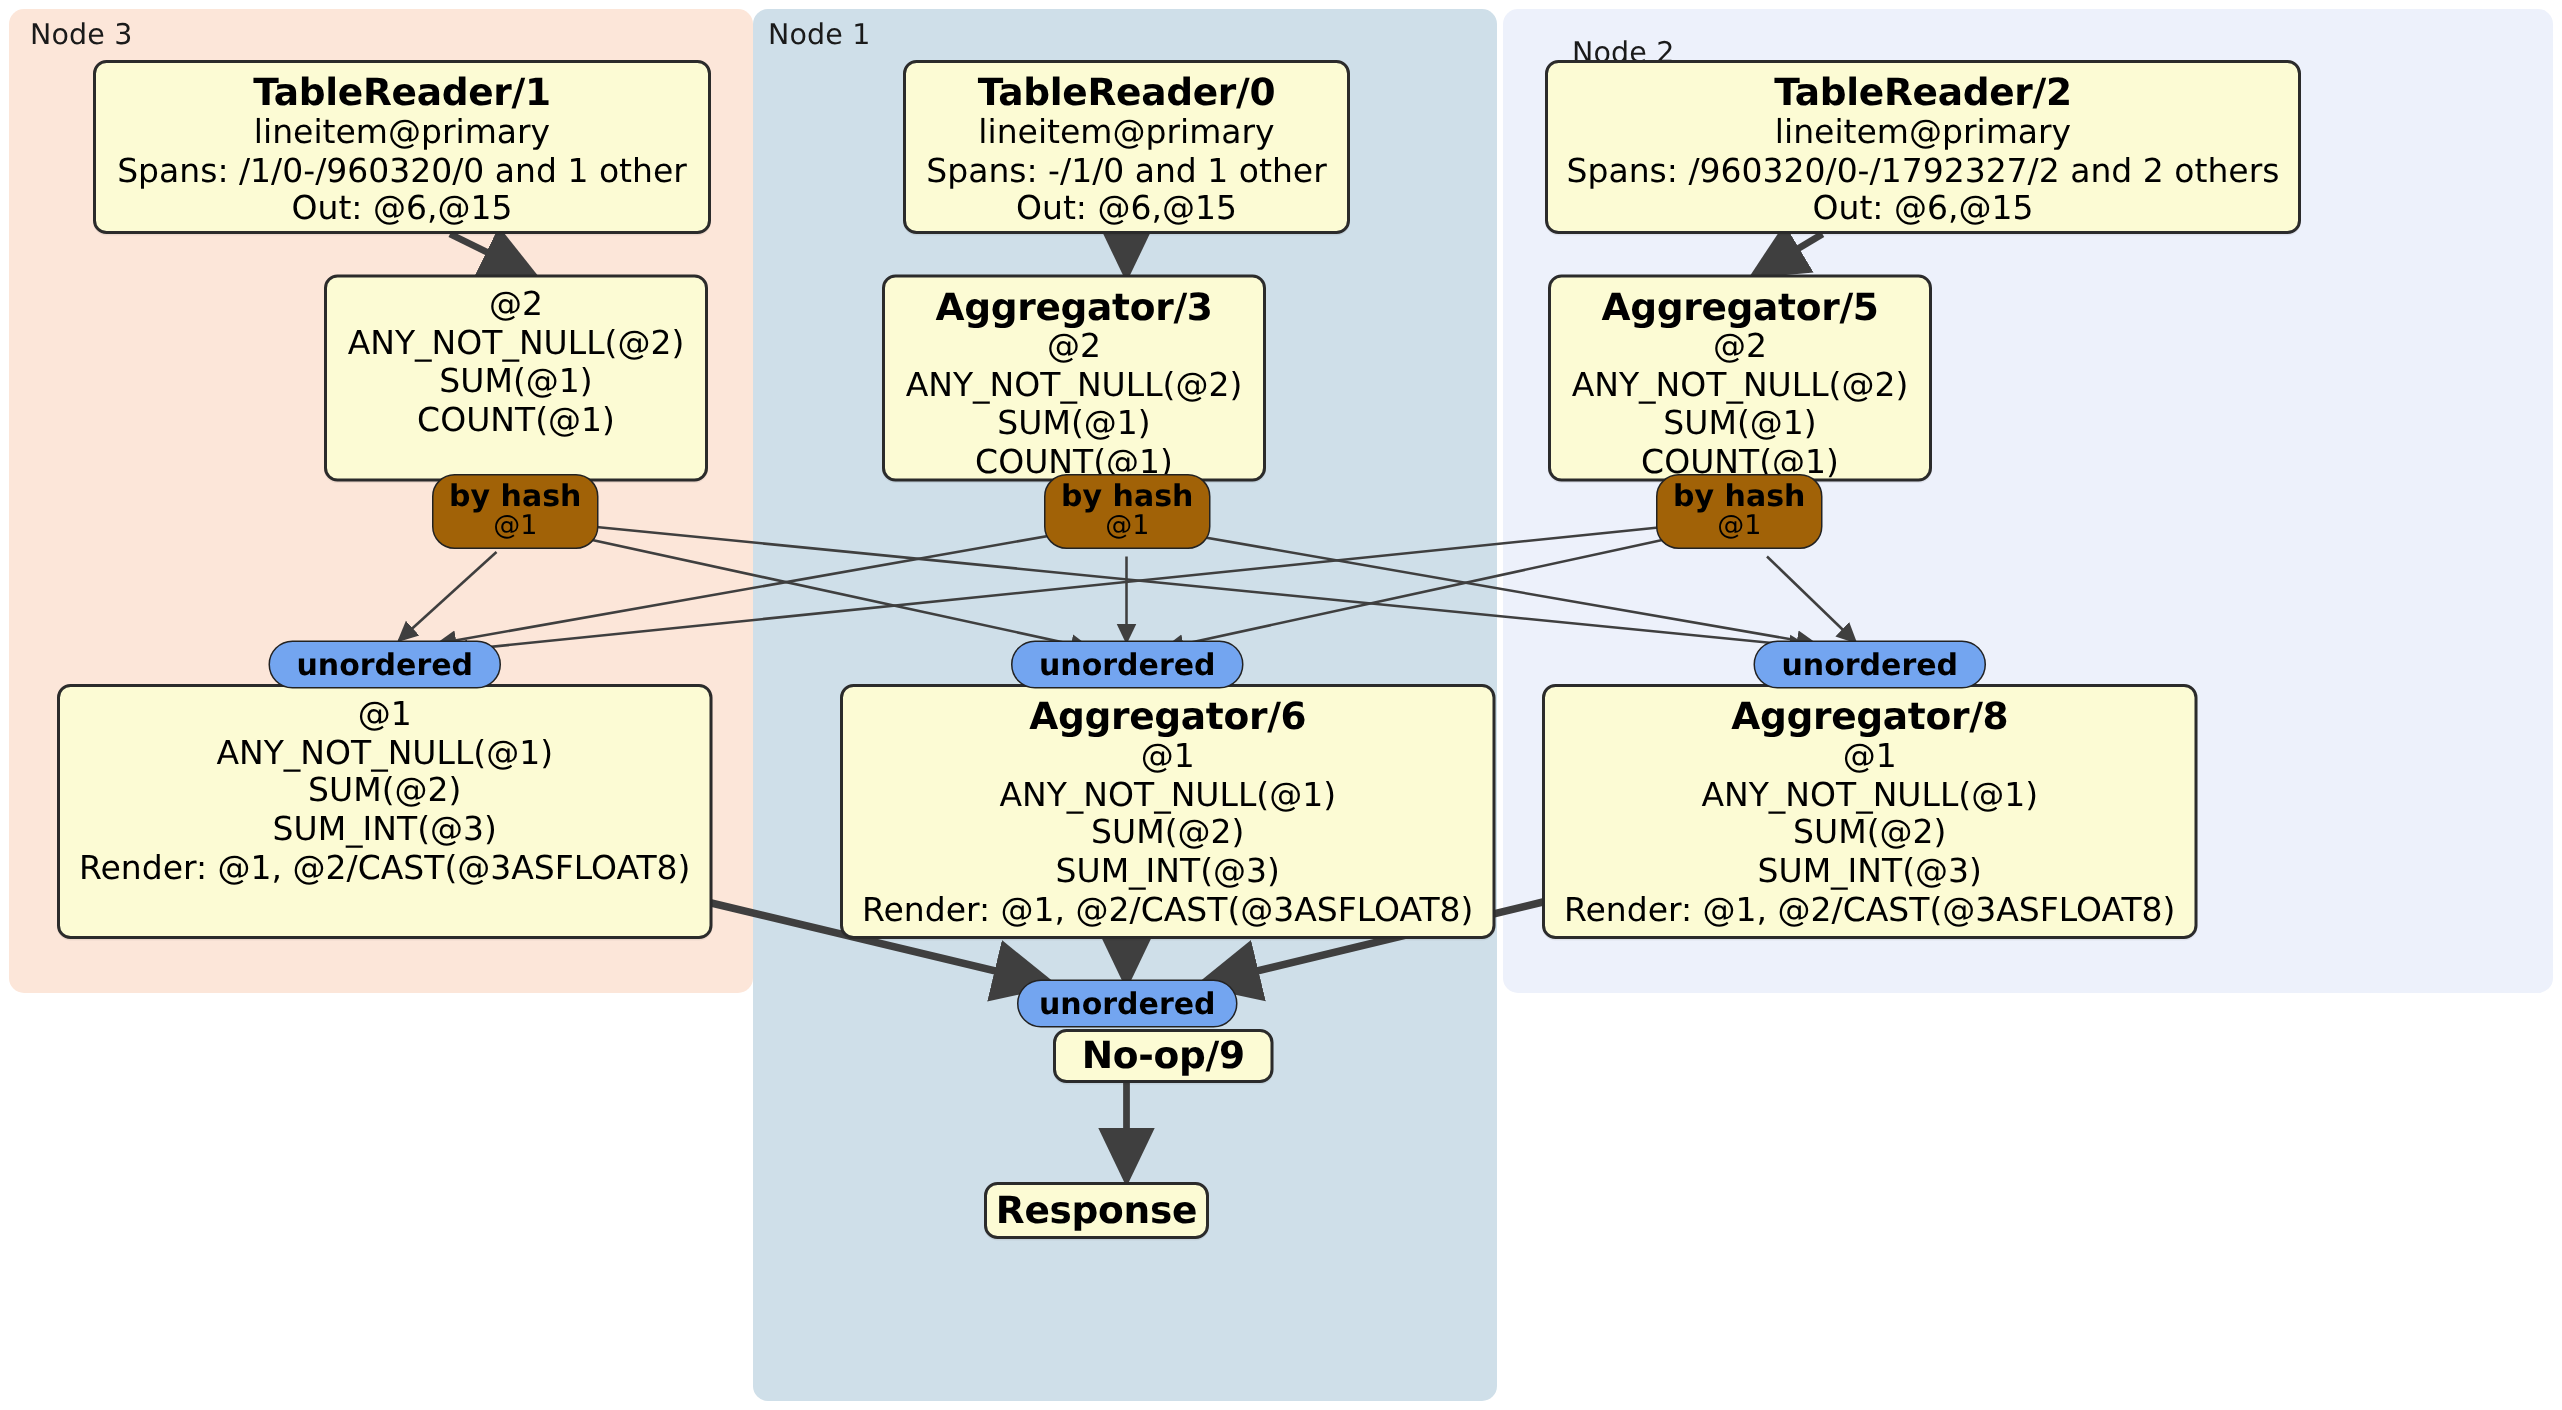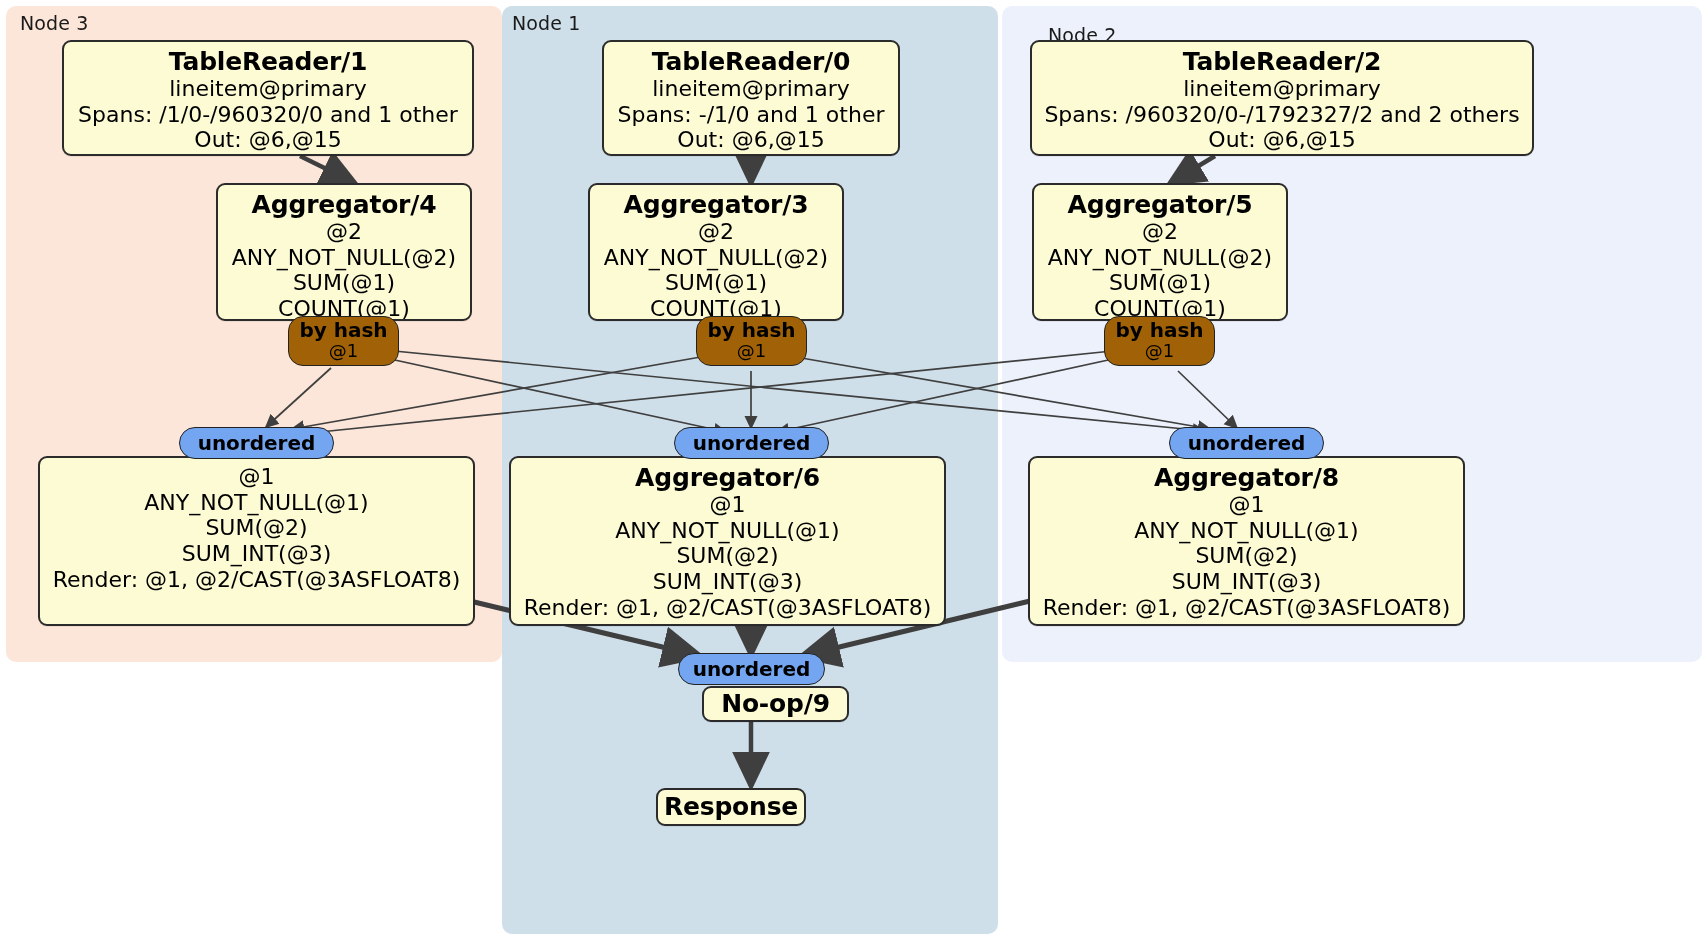--- a/index.html
+++ b/index.html
@@ -109,21 +109,20 @@
   </div>
 
   <div class="box" style="left:1030px;top:40px;width:504px;height:116px;">
     <div class="ttl">TableReader/2</div>
     <div class="ln">lineitem@primary</div>
     <div class="ln">Spans: /960320/0-/1792327/2 and 2 others</div>
     <div class="ln">Out: @6,@15</div>
   </div>
 
   <div class="box" style="left:216px;top:183px;width:256px;height:138px;">
-    <div class="ttl">Aggregator/4</div>
     <div class="ln">@2</div>
     <div class="ln">ANY_NOT_NULL(@2)</div>
     <div class="ln">SUM(@1)</div>
     <div class="ln">COUNT(@1)</div>
   </div>
 
   <div class="box" style="left:588px;top:183px;width:256px;height:138px;">
     <div class="ttl">Aggregator/3</div>
     <div class="ln">@2</div>
     <div class="ln">ANY_NOT_NULL(@2)</div>
@@ -163,21 +162,21 @@
   </div>
 
   <div class="box" style="left:38px;top:456px;width:437px;height:170px;">
     <div class="ln">@1</div>
     <div class="ln">ANY_NOT_NULL(@1)</div>
     <div class="ln">SUM(@2)</div>
     <div class="ln">SUM_INT(@3)</div>
     <div class="ln">Render: @1, @2/CAST(@3ASFLOAT8)</div>
   </div>
 
-  <div class="box" style="left:509px;top:456px;width:437px;height:170px;">
+  <div class="box" style="left:560px;top:456px;width:437px;height:170px;">
     <div class="ttl">Aggregator/6</div>
     <div class="ln">@1</div>
     <div class="ln">ANY_NOT_NULL(@1)</div>
     <div class="ln">SUM(@2)</div>
     <div class="ln">SUM_INT(@3)</div>
     <div class="ln">Render: @1, @2/CAST(@3ASFLOAT8)</div>
   </div>
 
   <div class="box" style="left:1028px;top:456px;width:437px;height:170px;">
     <div class="ttl">Aggregator/8</div>

